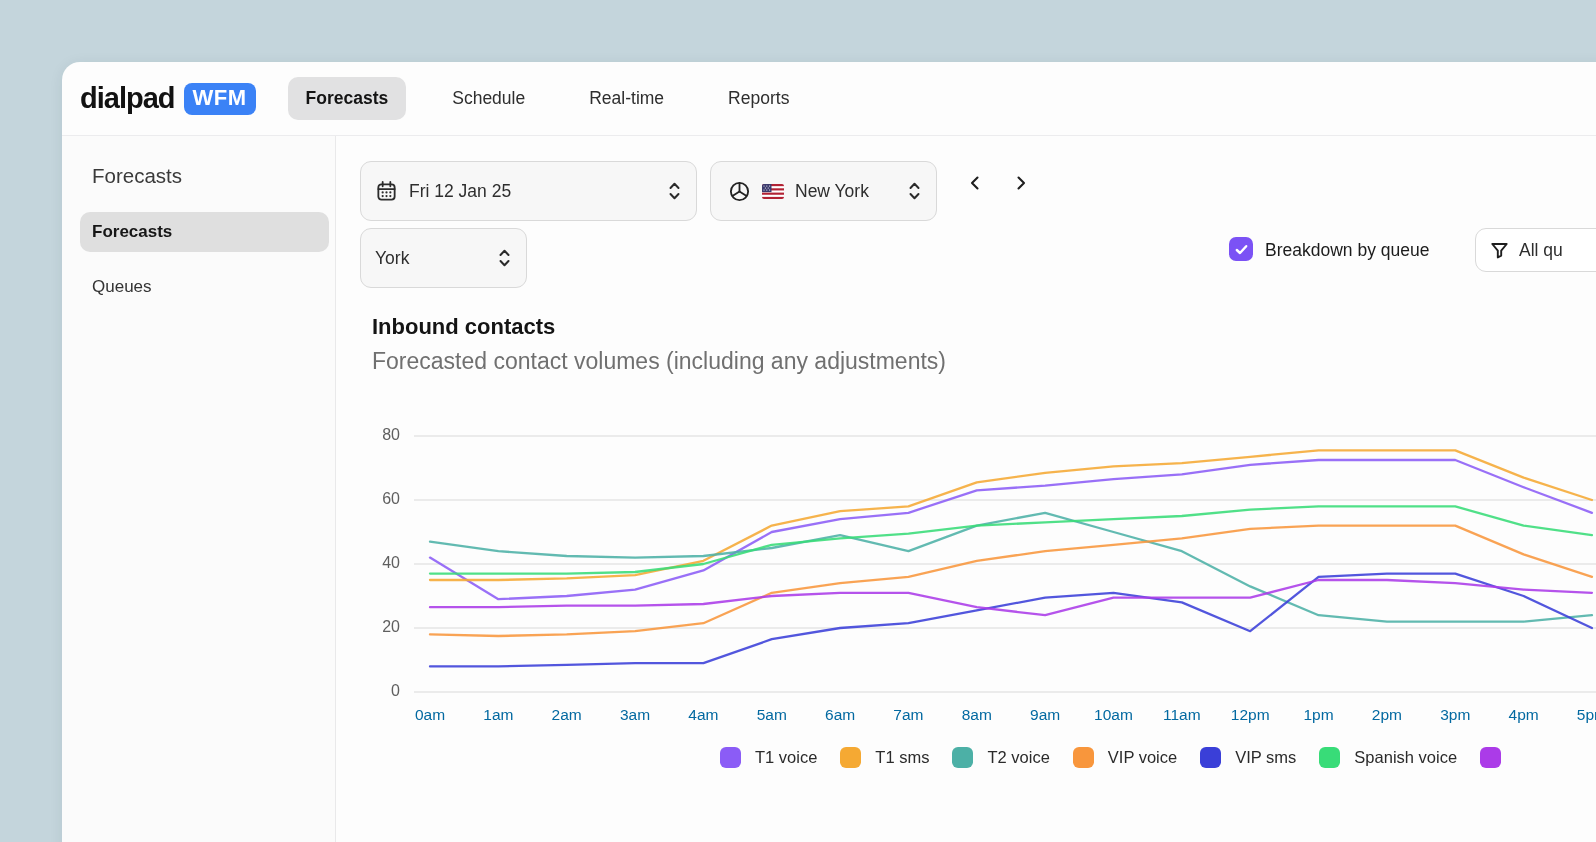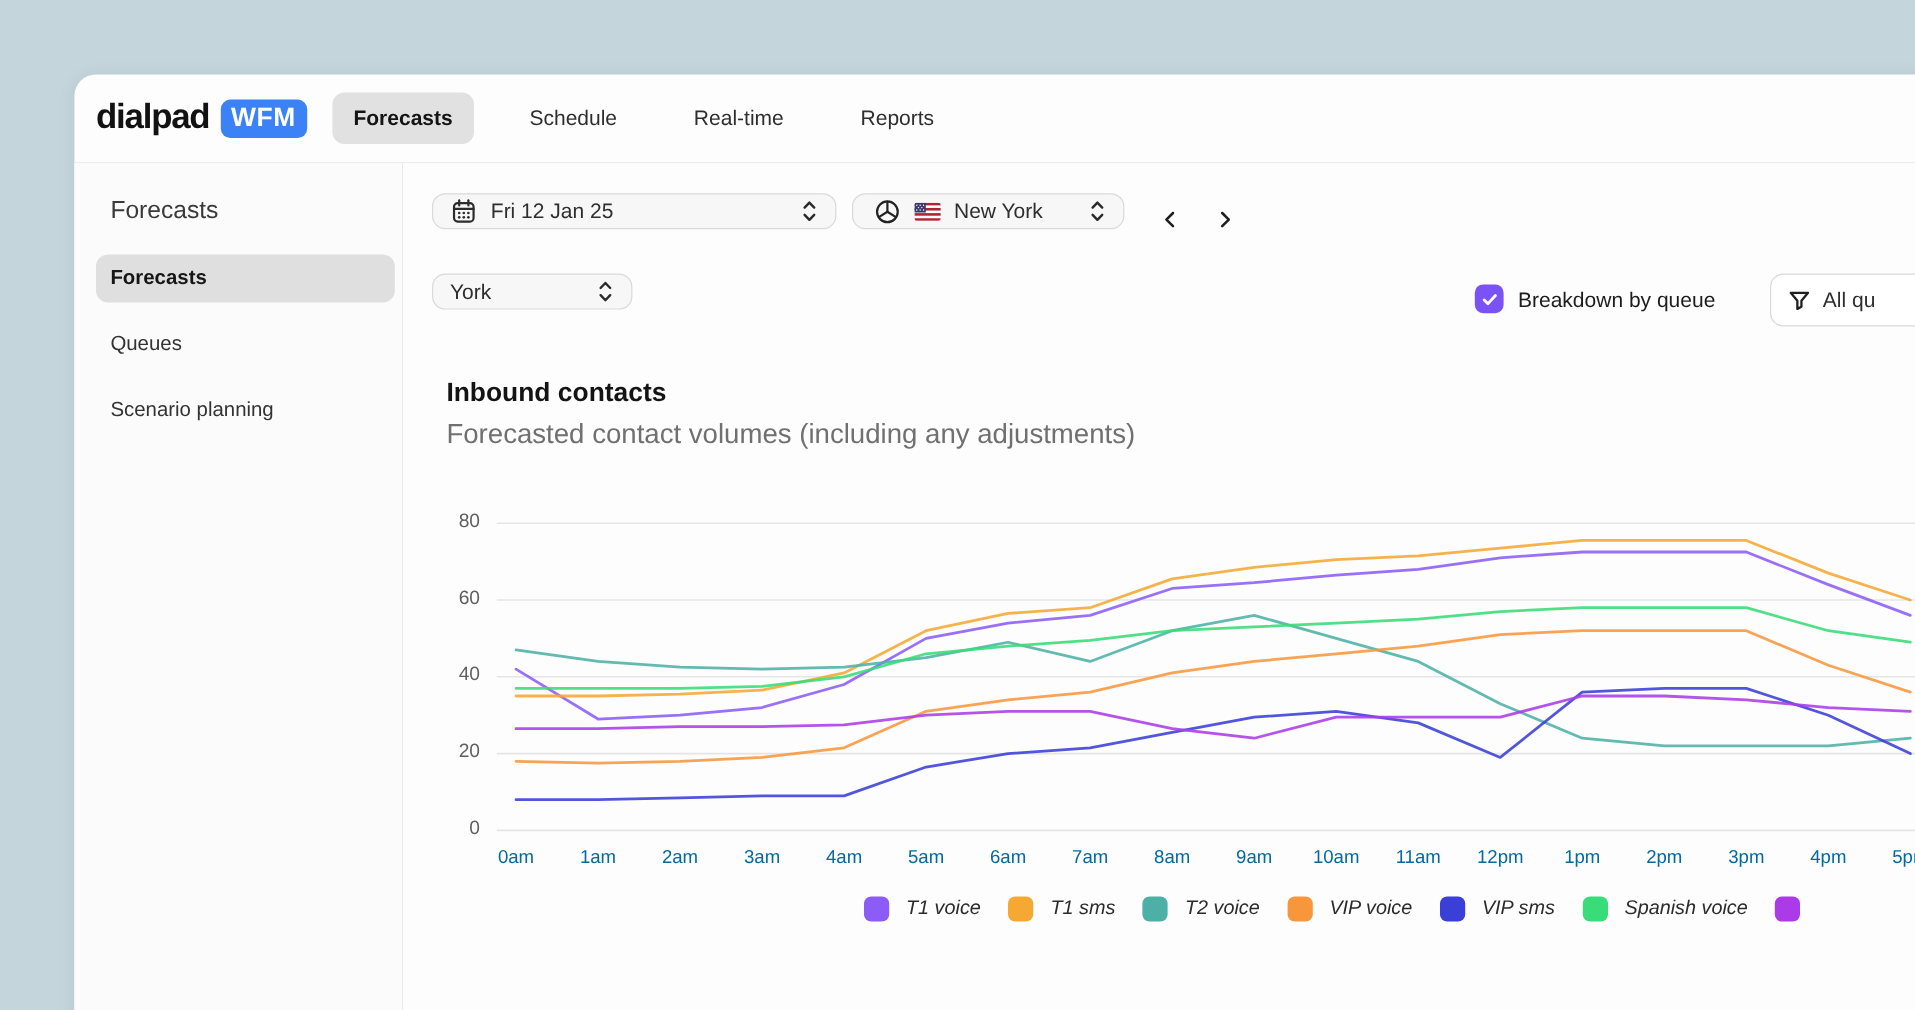--- a/index.html
+++ b/index.html
@@ -12,21 +12,21 @@
   .window{
     position:absolute;left:62px;top:62px;right:-24px;bottom:-24px;
     background:#fdfdfd;border-top-left-radius:18px;
     box-shadow:0 2px 14px rgba(30,50,60,.08);
   }
   
   .header{
     height:73px;display:flex;align-items:center;
     border-bottom:1px solid #ececee;padding-left:18px;
   }
-  .logo-group{display:flex;align-items:center;gap:9px;margin-right:21px;}
+  .logo-group{display:flex;align-items:center;gap:9px;margin-right:32px;}
   .logo-text{font-size:29px;font-weight:700;color:#121212;letter-spacing:-1px;}
   .logo-badge{
     background:#3b82f6;color:#ffffff;font-weight:700;font-size:22px;
     padding:2px 9px 4px;border-radius:8px;letter-spacing:.5px;
   }
   .nav{display:flex;align-items:center;gap:28px;}
   .nav-item{
     font-size:17.5px;color:#2e2e2e;padding:11px 18px;border-radius:10px;
     cursor:pointer;white-space:nowrap;
   }
@@ -42,21 +42,21 @@
     font-size:17px;color:#333;height:40px;line-height:40px;border-radius:10px;
     padding-left:0;margin-bottom:15px;cursor:pointer;
   }
   .side-item.active{
     background:#dfdfdf;font-weight:700;color:#161616;
     margin-left:-12px;padding-left:12px;width:237px;
   }
   .main{position:relative;flex:1;background:#fdfdfd;}
   
   .select{
-    position:absolute;height:30px;box-sizing:border-box;
+    position:absolute;height:60px;box-sizing:border-box;
     background:#f7f7f7;border:1px solid #d9d9d9;border-radius:11px;
     display:flex;align-items:center;padding:0 14px;gap:11px;cursor:pointer;
   }
   .select .sel-value{font-size:17.5px;color:#2e2e2e;flex:1;white-space:nowrap;}
   .date-select{left:24px;top:25px;width:337px;}
   .loc-select{left:374px;top:25px;width:227px;padding-left:17px;}
   .hour-select{left:24px;top:92px;width:167px;}
   .arrow-btn{
     position:absolute;top:31px;width:32px;height:32px;display:flex;
     align-items:center;justify-content:center;cursor:pointer;border-radius:8px;
@@ -82,21 +82,20 @@
   .plot-svg{position:absolute;left:0;top:0;}
   .y-label{
     position:absolute;width:44px;text-align:right;font-size:16px;color:#5f5f5f;
   }
   .x-label{
     position:absolute;width:64px;text-align:center;font-size:15.5px;color:#0369a1;top:570px;
   }
   .legend{
     position:absolute;left:384px;top:611px;display:flex;align-items:center;gap:23px;
     white-space:nowrap;
-    font-style:italic;
   }
   .legend-item{display:flex;align-items:center;gap:14px;}
   .legend-swatch{width:21px;height:21px;border-radius:6px;flex:0 0 21px;}
   .legend-label{font-size:16.5px;color:#2b2b2b;}
   svg{display:block;}
 </style>
 </head>
 <body>
 
 <div class="window">
@@ -113,21 +112,20 @@
       <div class="nav-item">Reports</div>
     </div>
   </div>
 
   <div class="body-row">
 
     <div class="sidebar">
       <div class="sidebar-heading">Forecasts</div>
       <div class="side-item active">Forecasts</div>
       <div class="side-item">Queues</div>
-      <div class="side-item">Scenario planning</div>
     </div>
 
     <div class="main">
 
       <div class="select date-select">
         <span>
           <svg width="23" height="23" viewBox="0 0 24 24" fill="none" stroke="#2b2b2b" stroke-width="1.9" stroke-linecap="round">
             <rect x="3.5" y="4.5" width="17" height="16" rx="3.2"></rect>
             <line x1="8" y1="2" x2="8" y2="6.5"></line>
             <line x1="16" y1="2" x2="16" y2="6.5"></line>

